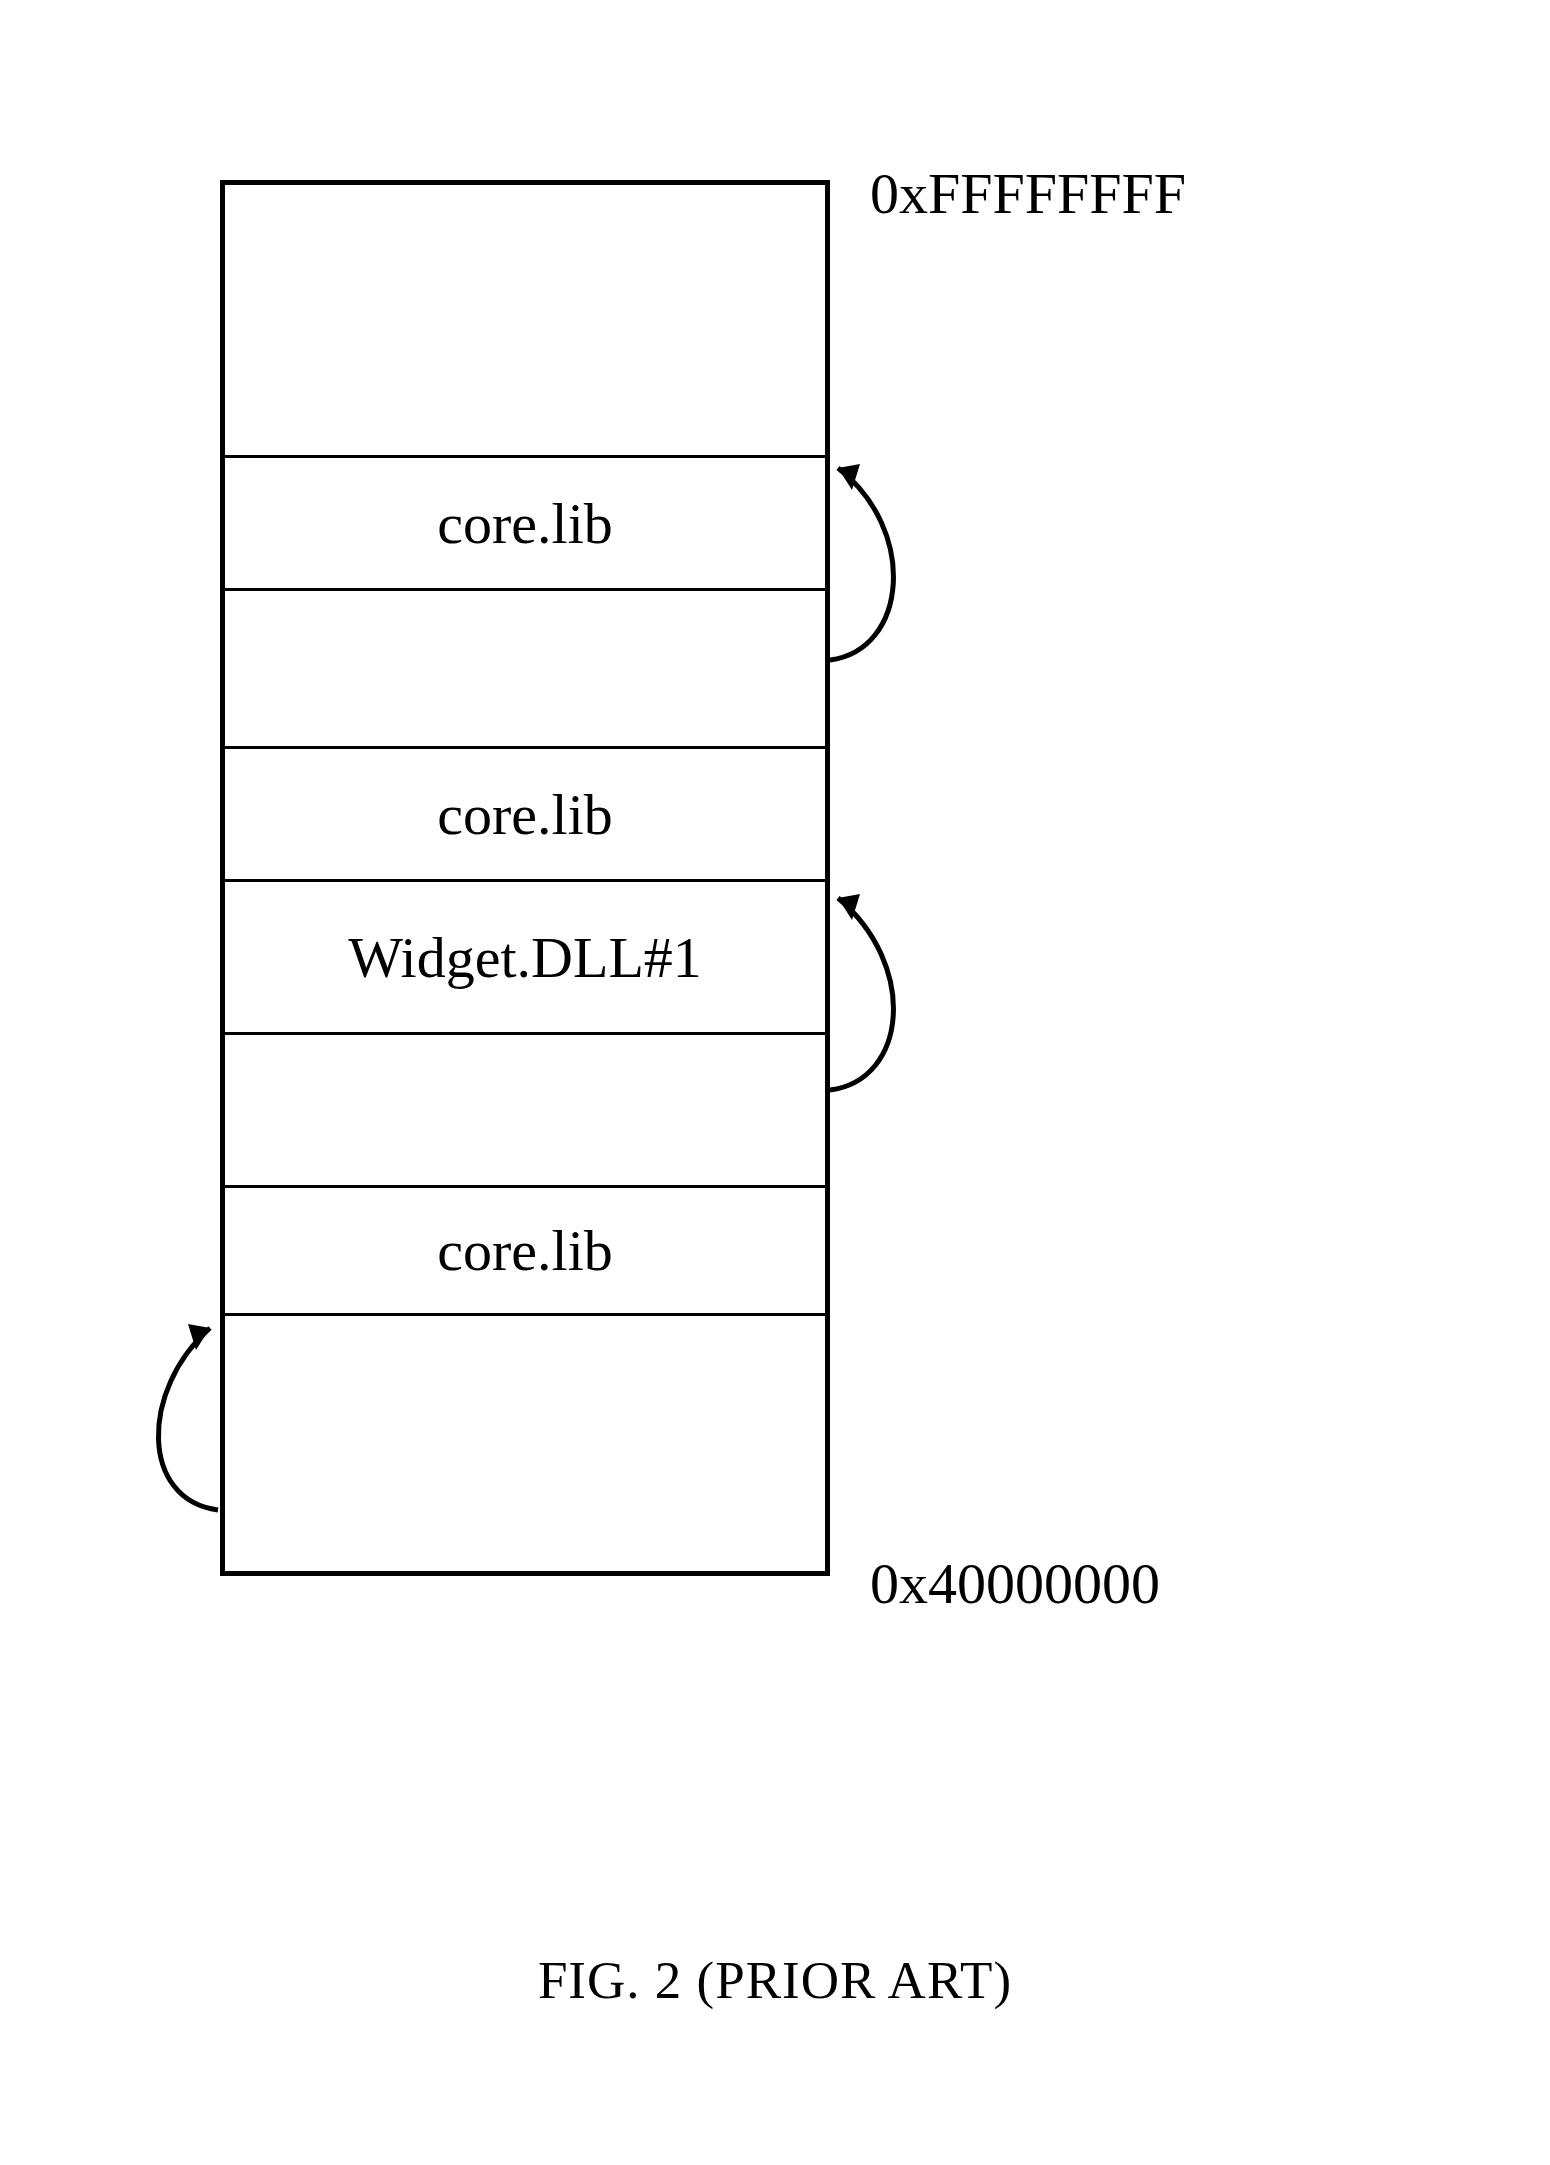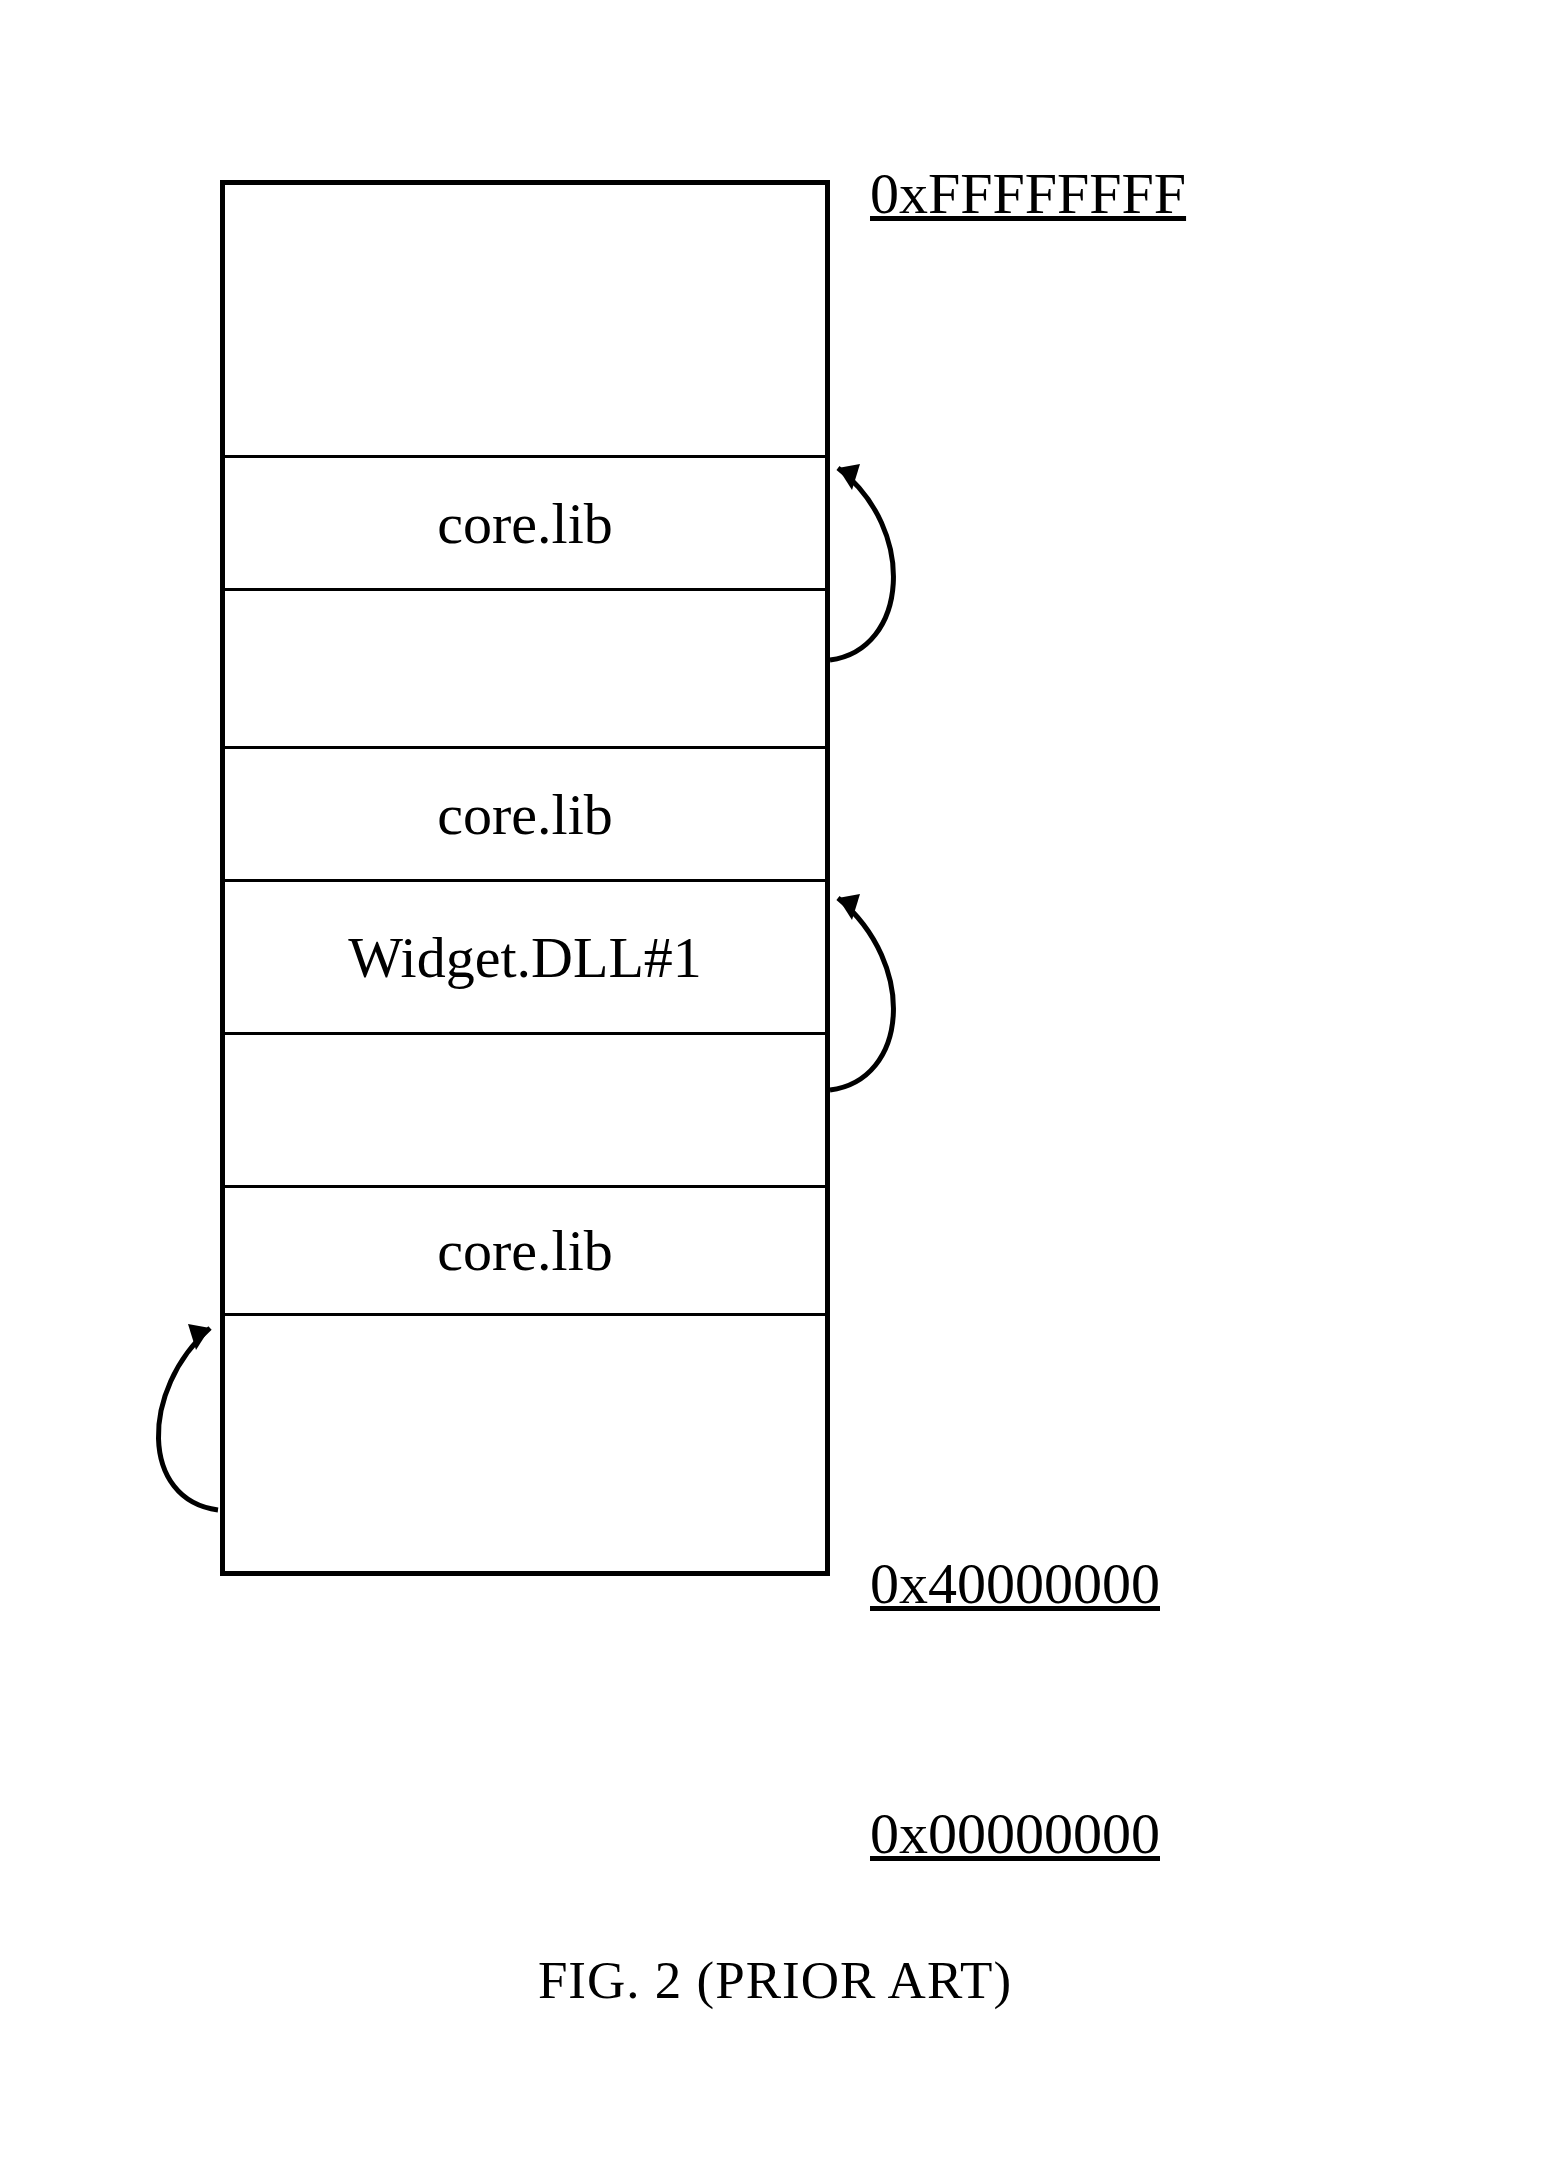--- a/index.html
+++ b/index.html
@@ -29,21 +29,20 @@
     align-items: center;
     justify-content: center;
   }
   .region:last-child {
     border-bottom: none;
   }
   .addr-label {
     position: absolute;
     font-size: 58px;
     white-space: nowrap;
-    text-decoration: underline;
   }
   .caption {
     position: absolute;
     font-size: 53px;
     text-align: center;
     width: 100%;
     letter-spacing: 1px;
   }
   svg.arrow {
     position: absolute;
@@ -77,21 +76,20 @@
     <div class="region" style="height:125px">
       <span>core.lib</span>
     </div>
     <div class="region" style="height:255px">
       <span></span>
     </div>
   </div>
 
   <div class="addr-label" style="left:650px; top:-20px;">0xFFFFFFFF</div>
   <div class="addr-label" style="left:650px; top:1370px;">0x40000000</div>
-  <div class="addr-label" style="left:650px; top:1620px;">0x00000000</div>
 
   <svg class="arrow" style="left:608px; top:270px;" width="140" height="300">
     <path d="M 2 210 C 80 200, 90 80, 10 18" stroke="#000" stroke-width="5" fill="none"></path>
     <polygon points="10,18 32,14 24,40" fill="#000"></polygon>
   </svg>
 
   <svg class="arrow" style="left:608px; top:700px;" width="140" height="300">
     <path d="M 2 210 C 80 200, 90 85, 10 18" stroke="#000" stroke-width="5" fill="none"></path>
     <polygon points="10,18 32,14 24,40" fill="#000"></polygon>
   </svg>

